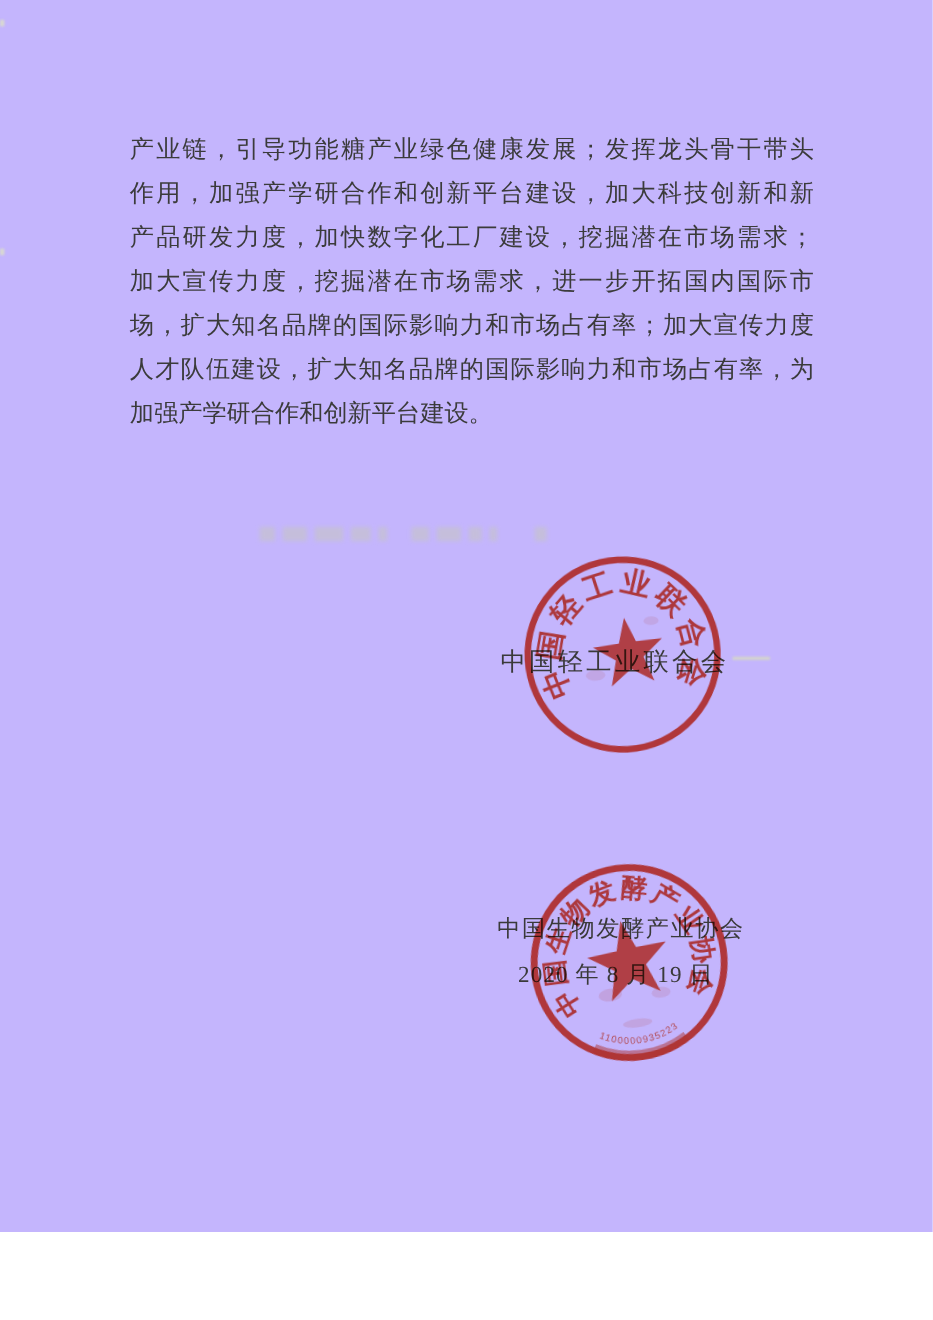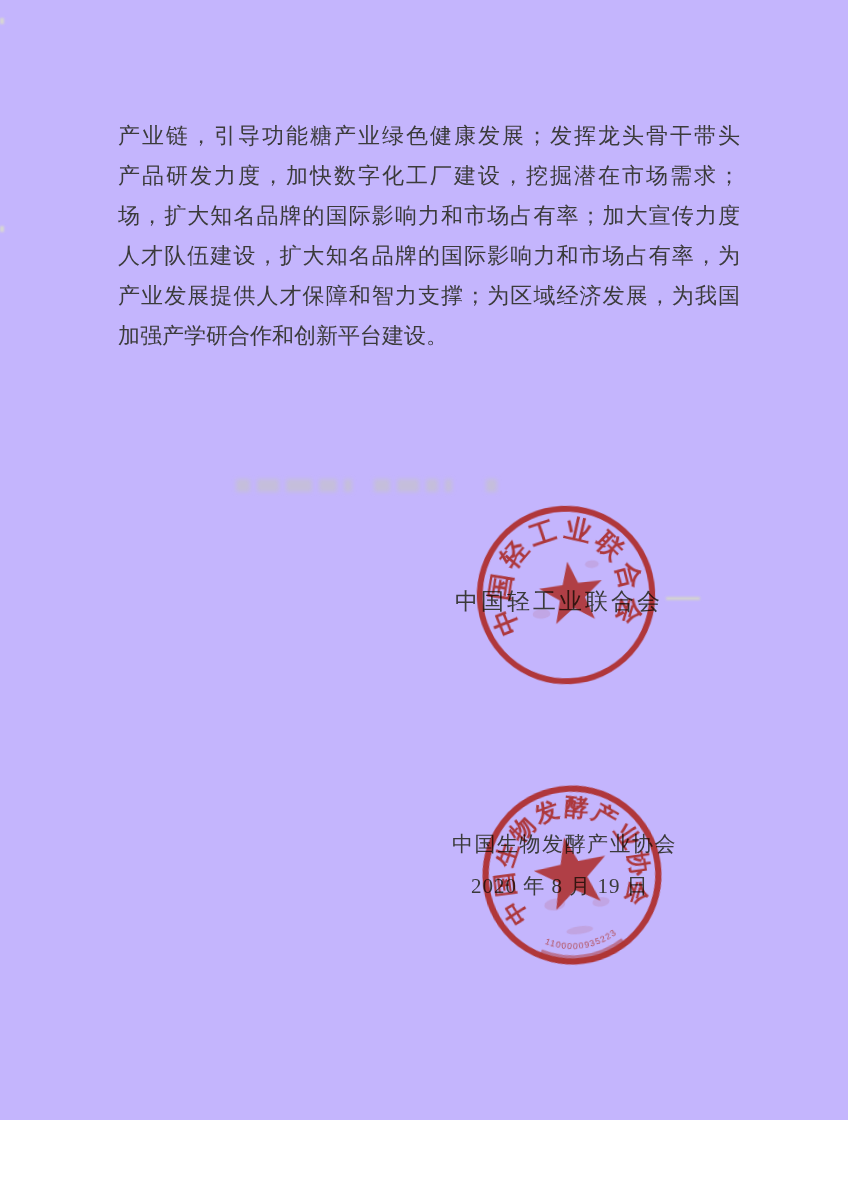--- a/index.html
+++ b/index.html
@@ -109,24 +109,25 @@
 </head>
 <body>
 
 <div class="page">
 
   <div class="speck" style="top: 18px;"></div>
   <div class="speck" style="top: 226px;"></div>
 
   <div class="body-text">
     <div class="line">产业链，引导功能糖产业绿色健康发展；发挥龙头骨干带头</div>
+    <div class="line">作用，加强产学研合作和创新平台建设，加大科技创新和新</div>
     <div class="line">产品研发力度，加快数字化工厂建设，挖掘潜在市场需求；</div>
+    <div class="line">加大宣传力度，挖掘潜在市场需求，进一步开拓国内国际市</div>
     <div class="line">场，扩大知名品牌的国际影响力和市场占有率；加大宣传力度</div>
     <div class="line">人才队伍建设，扩大知名品牌的国际影响力和市场占有率，为</div>
-    <div class="line">产业发展提供人才保障和智力支撑；为区域经济发展，为我国</div>
     <div class="line last">加强产学研合作和创新平台建设。</div>
   </div>
 
   <div class="ghost">
     <i style="width:14px"></i>
       <i style="width:22px"></i>
       <i style="width:26px"></i>
     <i style="width:18px"></i>
       <i style="width:8px; margin-right:22px"></i>
     <i style="width:16px"></i>

